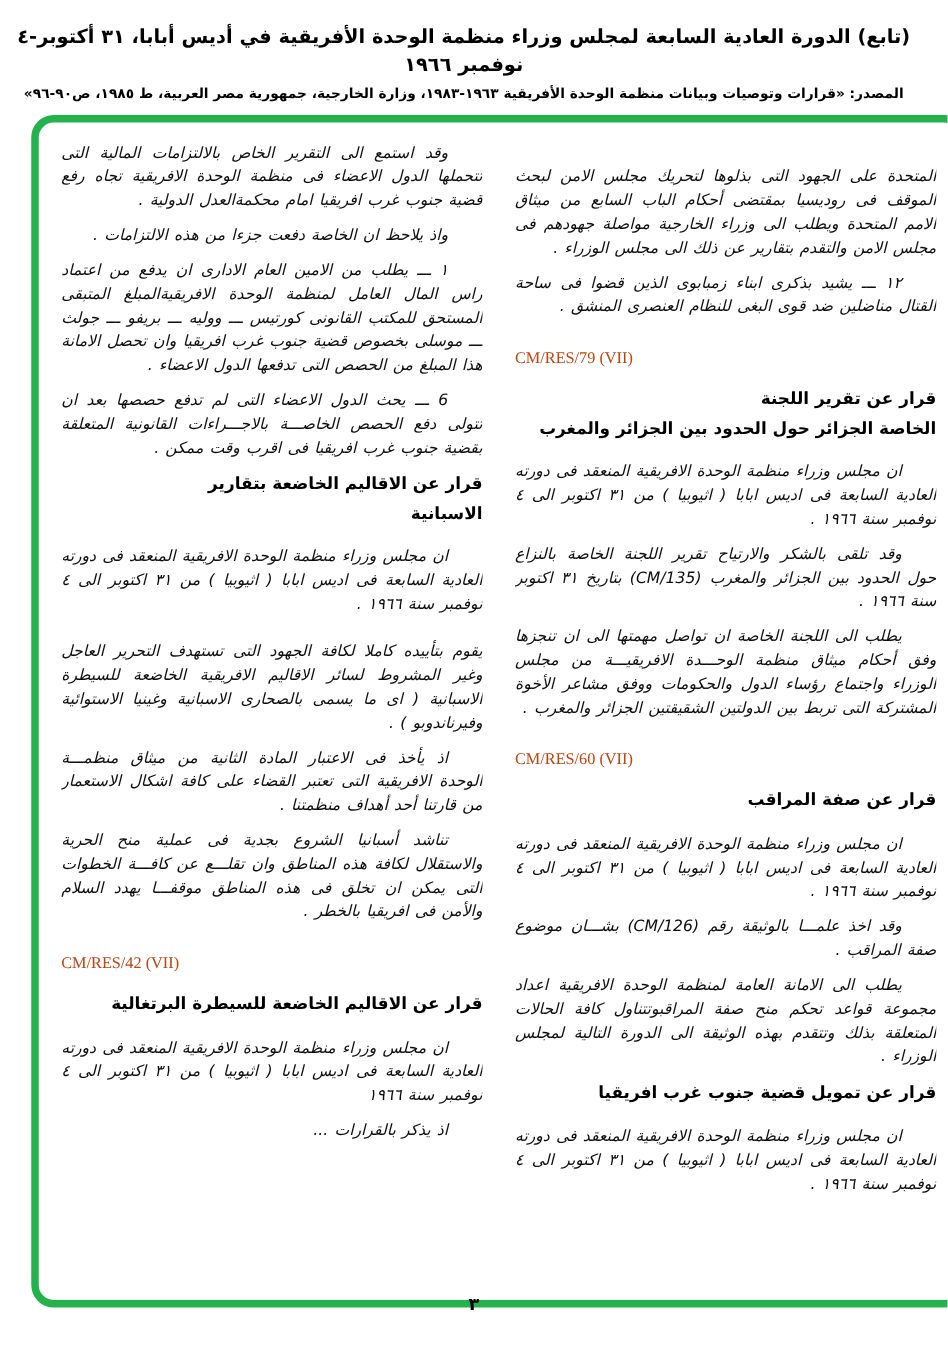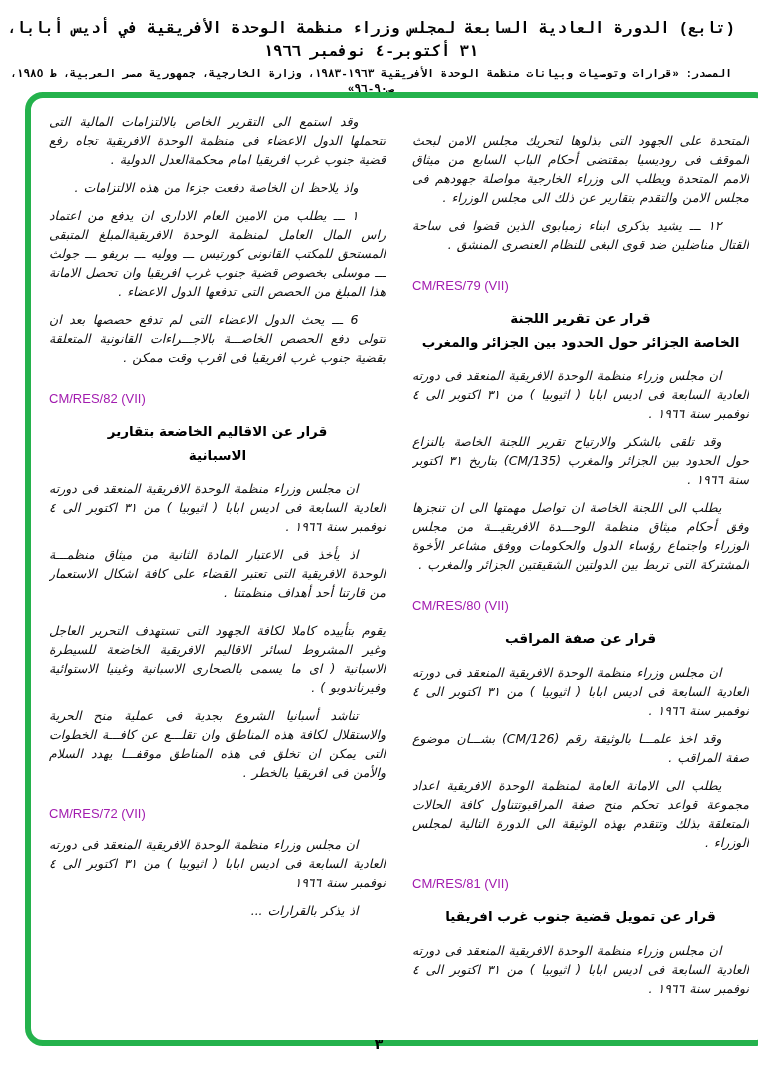--- a/index.html
+++ b/index.html
@@ -1,21 +1,21 @@
 <!DOCTYPE html>
 <html lang="ar" dir="rtl"><head>
 <meta charset="utf-8">
 <style>
   html,body{margin:0;padding:0;}
   body{
     width:758px;height:1078px;background:#ffffff;color:#111;
     font-family:"DejaVu Sans",sans-serif;position:relative;overflow:hidden;
   }
   .page{position:absolute;inset:0;}
-  .header{position:absolute;top:18px;left:0;right:16px;text-align:center;direction:rtl;font-family:Liberation Mono, monospace;}
+  .header{position:absolute;top:18px;left:0;right:16px;text-align:center;direction:rtl;}
   .header-title{
     font-weight:bold;font-size:15.5px;letter-spacing:0;line-height:1.5;color:#000;
   }
   .header-source{
     margin-top:2px;font-weight:bold;font-size:11px;color:#000;line-height:1.4;
   }
   .doc-box{
     position:absolute;left:25px;top:92px;width:700px;height:914px;
     border:6px solid #24b24c;border-radius:18px;background:#fff;
     display:flex;flex-direction:row;direction:rtl;
@@ -23,25 +23,25 @@
   }
   .col{
     flex:1 1 0;min-width:0;direction:rtl;overflow:hidden;
   }
   .para{
     margin:0 0 9px 0;font-size:12.5px;line-height:1.52;text-align:justify;
     text-indent:2.2em;word-spacing:1px;color:#0d0d0d;font-style:italic;
   }
   .para.no-indent{text-indent:0;margin-top:19px;}
   .rescode{
-    direction:ltr;text-align:left;font-family:Liberation Sans, sans-serif;
-    font-size:13px;font-weight:500;margin:24px 0 14px 0;color:#a21caf;
+    direction:ltr;text-align:left;font-family:Liberation Serif, serif;
+    font-size:13px;font-weight:500;margin:24px 0 14px 0;color:#c2410c;
   }
   .res-heading{
-    font-weight:bold;font-size:13.5px;text-align:center;line-height:1.75;
+    font-weight:bold;font-size:13.5px;line-height:1.75;
     margin:0 0 12px 0;color:#000;
   }
   .page-number{
     position:absolute;bottom:26px;left:0;right:0;text-align:center;
     font-size:14px;font-weight:bold;color:#000;
   }
 </style>
 </head>
 <body>
 
@@ -57,48 +57,49 @@
         <p class="para no-indent">المتحدة على الجهود التى بذلوها لتحريك مجلس الامن لبحث الموقف فى روديسيا بمقتضى أحكام الباب السابع من ميثاق الامم المتحدة ويطلب الى وزراء الخارجية مواصلة جهودهم فى مجلس الامن والتقدم بتقارير عن ذلك الى مجلس الوزراء .</p>
         <p class="para">١٢ ـــ يشيد بذكرى ابناء زمبابوى الذين قضوا فى ساحة القتال مناضلين ضد قوى البغى للنظام العنصرى المنشق .</p>
         <div class="rescode">CM/RES/79 (VII)</div>
         <div class="res-heading">
           <div>قرار عن تقرير اللجنة</div>
           <div>الخاصة الجزائر حول الحدود بين الجزائر والمغرب</div>
         </div>
         <p class="para">ان مجلس وزراء منظمة الوحدة الافريقية المنعقد فى دورته العادية السابعة فى اديس ابابا ( اثيوبيا ) من ٣١ اكتوبر الى ٤ نوفمبر سنة ١٩٦٦ .</p>
         <p class="para">وقد تلقى بالشكر والارتياح تقرير اللجنة الخاصة بالنزاع حول الحدود بين الجزائر والمغرب (CM/135) بتاريخ ٣١ اكتوبر سنة ١٩٦٦ .</p>
         <p class="para">يطلب الى اللجنة الخاصة ان تواصل مهمتها الى ان تنجزها وفق أحكام ميثاق منظمة الوحـــدة الافريقيـــة من مجلس الوزراء واجتماع رؤساء الدول والحكومات ووفق مشاعر الأخوة المشتركة التى تربط بين الدولتين الشقيقتين الجزائر والمغرب .</p>
-        <div class="rescode">CM/RES/80 (VII)</div>
+        <div class="rescode">CM/RES/60 (VII)</div>
         <div class="res-heading">
           <div>قرار عن صفة المراقب</div>
         </div>
         <p class="para">ان مجلس وزراء منظمة الوحدة الافريقية المنعقد فى دورته العادية السابعة فى اديس ابابا ( اثيوبيا ) من ٣١ اكتوبر الى ٤ نوفمبر سنة ١٩٦٦ .</p>
         <p class="para">وقد اخذ علمـــا بالوثيقة رقم (CM/126) بشـــان موضوع صفة المراقب .</p>
         <p class="para">يطلب الى الامانة العامة لمنظمة الوحدة الافريقية اعداد مجموعة قواعد تحكم منح صفة المراقبوتتناول كافة الحالات المتعلقة بذلك وتتقدم بهذه الوثيقة الى الدورة التالية لمجلس الوزراء .</p>
-        <div class="rescode">CM/RES/81 (VII)</div>
         <div class="res-heading">
           <div>قرار عن تمويل قضية جنوب غرب افريقيا</div>
         </div>
         <p class="para">ان مجلس وزراء منظمة الوحدة الافريقية المنعقد فى دورته العادية السابعة فى اديس ابابا ( اثيوبيا ) من ٣١ اكتوبر الى ٤ نوفمبر سنة ١٩٦٦ .</p>
       </div>
     <div class="col" id="col-1">
         <p class="para">وقد استمع الى التقرير الخاص بالالتزامات المالية التى تتحملها الدول الاعضاء فى منظمة الوحدة الافريقية تجاه رفع قضية جنوب غرب افريقيا امام محكمةالعدل الدولية .</p>
         <p class="para">واذ يلاحظ ان الخاصة دفعت جزءا من هذه الالتزامات .</p>
         <p class="para">١ ـــ يطلب من الامين العام الادارى ان يدفع من اعتماد راس المال العامل لمنظمة الوحدة الافريقيةالمبلغ المتبقى المستحق للمكتب القانونى كورتيس ـــ ووليه ـــ بريفو ـــ جولث ـــ موسلى بخصوص قضية جنوب غرب افريقيا وان تحصل الامانة هذا المبلغ من الحصص التى تدفعها الدول الاعضاء .</p>
         <p class="para">6 ـــ يحث الدول الاعضاء التى لم تدفع حصصها بعد ان تتولى دفع الحصص الخاصـــة بالاجـــراءات القانونية المتعلقة بقضية جنوب غرب افريقيا فى اقرب وقت ممكن .</p>
-        <div class="rescode">CM/RES/82 (VII)</div>
         <div class="res-heading">
           <div>قرار عن الاقاليم الخاضعة بتقارير</div>
           <div>الاسبانية</div>
         </div>
         <p class="para">ان مجلس وزراء منظمة الوحدة الافريقية المنعقد فى دورته العادية السابعة فى اديس ابابا ( اثيوبيا ) من ٣١ اكتوبر الى ٤ نوفمبر سنة ١٩٦٦ .</p>
+        <p class="para no-indent">يقوم بتأييده كاملا لكافة الجهود التى تستهدف التحرير العاجل وغير المشروط لسائر الاقاليم الافريقية الخاضعة للسيطرة الاسبانية ( اى ما يسمى بالصحارى الاسبانية وغينيا الاستوائية وفيرناندوبو ) .</p>
         <p class="para">اذ يأخذ فى الاعتبار المادة الثانية من ميثاق منظمـــة الوحدة الافريقية التى تعتبر القضاء على كافة اشكال الاستعمار من قارتنا أحد أهداف منظمتنا .</p>
-        <p class="para no-indent">يقوم بتأييده كاملا لكافة الجهود التى تستهدف التحرير العاجل وغير المشروط لسائر الاقاليم الافريقية الخاضعة للسيطرة الاسبانية ( اى ما يسمى بالصحارى الاسبانية وغينيا الاستوائية وفيرناندوبو ) .</p>
         <p class="para">تناشد أسبانيا الشروع بجدية فى عملية منح الحرية والاستقلال لكافة هذه المناطق وان تقلـــع عن كافـــة الخطوات التى يمكن ان تخلق فى هذه المناطق موقفـــا يهدد السلام والأمن فى افريقيا بالخطر .</p>
-        <div class="rescode">CM/RES/72 (VII)</div>
+        <div class="rescode">CM/RES/42 (VII)</div>
+        <div class="res-heading">
+          <div>قرار عن الاقاليم الخاضعة للسيطرة البرتغالية</div>
+        </div>
         <p class="para">ان مجلس وزراء منظمة الوحدة الافريقية المنعقد فى دورته العادية السابعة فى اديس ابابا ( اثيوبيا ) من ٣١ اكتوبر الى ٤ نوفمبر سنة ١٩٦٦</p>
         <p class="para">اذ يذكر بالقرارات ...</p>
       </div>
   </div>
 
   <div class="page-number">٣</div>
 
 </div>
 
 </body></html>

